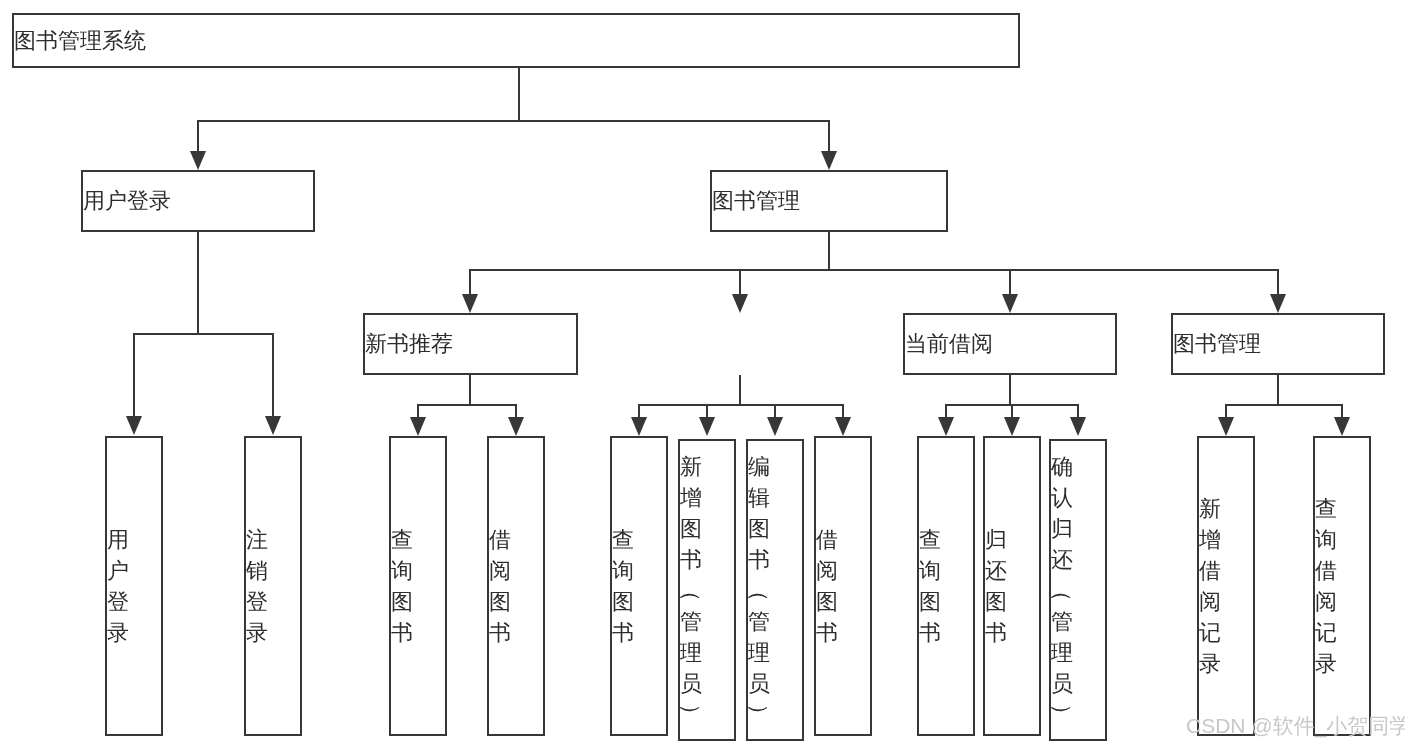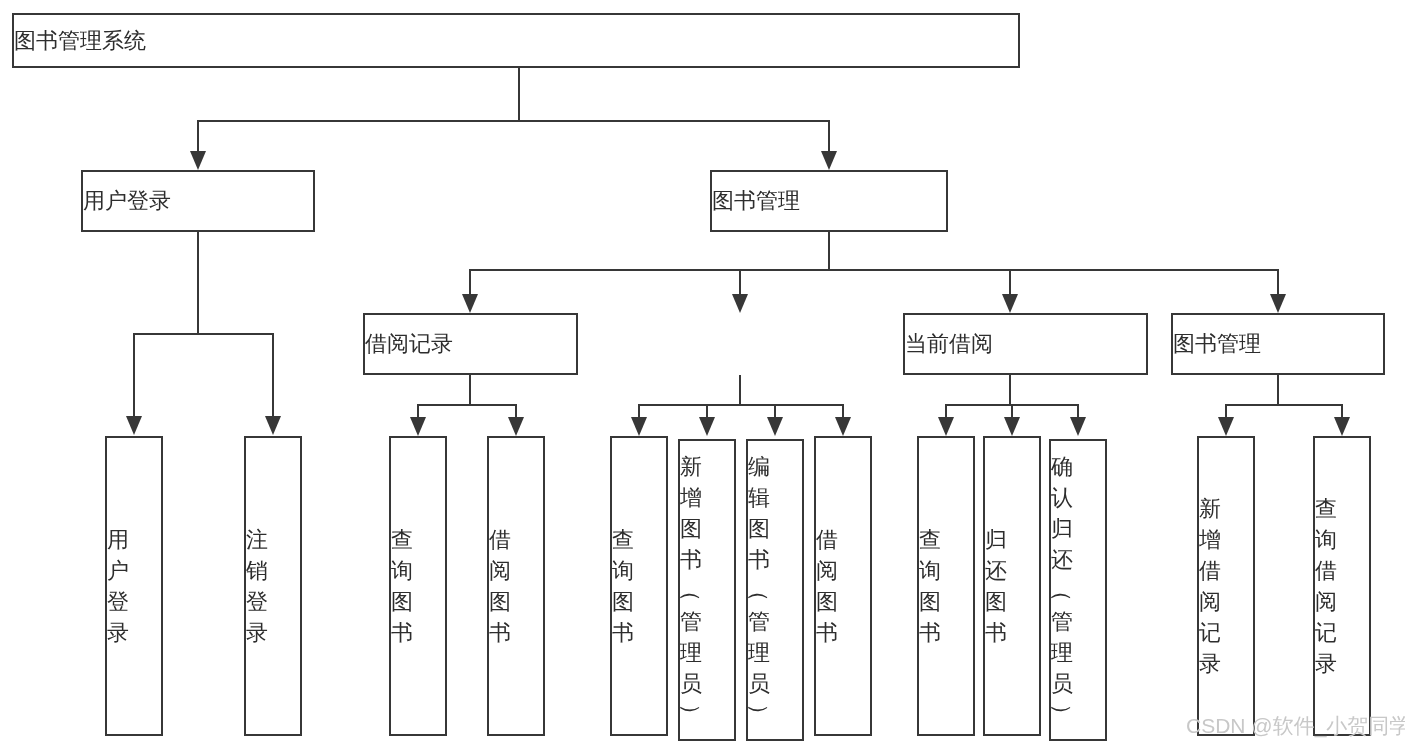--- a/index.html
+++ b/index.html
@@ -78,23 +78,23 @@
   <div class="vline" style="left:469px;top:269px;height:26px;"></div>
   <div class="arrow" style="left:462px;top:294px;"></div>
   <div class="vline" style="left:739px;top:269px;height:26px;"></div>
   <div class="arrow" style="left:732px;top:294px;"></div>
   <div class="vline" style="left:1009px;top:269px;height:26px;"></div>
   <div class="arrow" style="left:1002px;top:294px;"></div>
   <div class="vline" style="left:1277px;top:269px;height:26px;"></div>
   <div class="arrow" style="left:1270px;top:294px;"></div>
 
   <div class="node hnode" style="left:363px;top:313px;width:215px;height:62px;">
-    <span class="label">借阅记录</span>
-  </div>
-  <div class="node hnode" style="left:903px;top:313px;width:245px;height:62px;">
+    <span class="label">新书推荐</span>
+  </div>
+  <div class="node hnode" style="left:903px;top:313px;width:214px;height:62px;">
     <span class="label">当前借阅</span>
   </div>
   <div class="node hnode" style="left:1171px;top:313px;width:214px;height:62px;">
     <span class="label">图书管理</span>
   </div>
 
   <div class="vline" style="left:469px;top:375px;height:31px;"></div>
   <div class="hline" style="left:417px;top:404px;width:100px;"></div>
   <div class="vline" style="left:417px;top:404px;height:14px;"></div>
   <div class="arrow" style="left:410px;top:417px;"></div>

